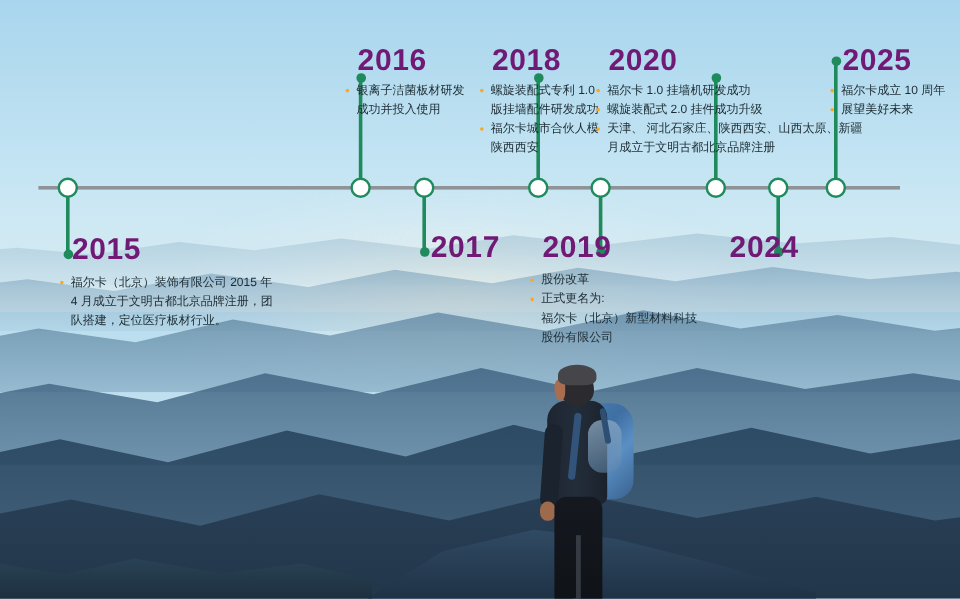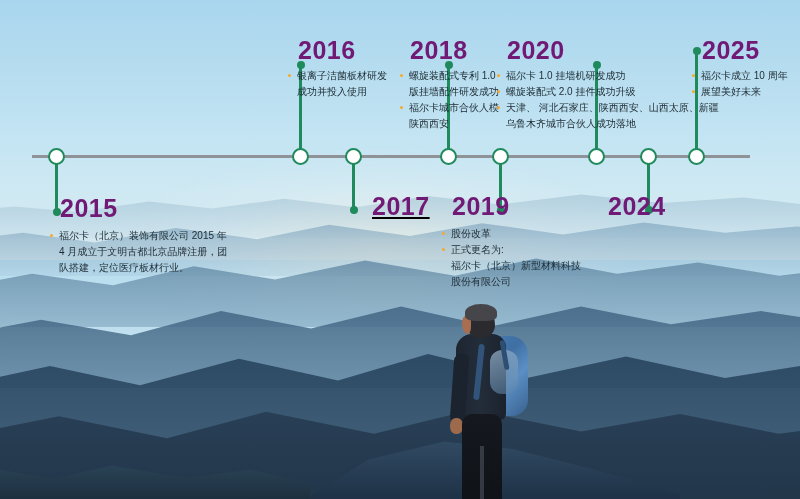--- a/index.html
+++ b/index.html
@@ -290,21 +290,21 @@
       <div class="entry above" style="left: 288px; top: 38px;">
         <div class="year" style="margin-left: 10px;">2016</div>
         <ul class="bullets">
           <li>银离子洁菌板材研发</li>
           <li class="cont">成功并投入使用</li>
         </ul>
       </div>
       <div class="stem" style="left: 352.2px; top: 159px; height: 50px;"></div>
       <div class="stem-dot" style="left: 349.5px; top: 206px;"></div>
       <div class="node" style="left: 345px;"></div>
-      <div class="entry below" style="left: 364px; top: 194px; text-decoration: underline;">
+      <div class="entry below" style="left: 351px; top: 194px;">
         <div class="year" style="margin-left: 8px;">2017</div>
       </div>
       <div class="stem" style="left: 447.2px; top: 66px; height: 90px;"></div>
       <div class="stem-dot" style="left: 444.5px; top: 61px;"></div>
       <div class="node" style="left: 440px;"></div>
       <div class="entry above" style="left: 400px; top: 38px;">
         <div class="year" style="margin-left: 10px;">2018</div>
         <ul class="bullets">
           <li>螺旋装配式专利 1.0</li>
           <li class="cont">版挂墙配件研发成功</li>
@@ -326,21 +326,21 @@
       </div>
       <div class="stem" style="left: 595.2px; top: 66px; height: 90px;"></div>
       <div class="stem-dot" style="left: 592.5px; top: 61px;"></div>
       <div class="node" style="left: 588px;"></div>
       <div class="entry above" style="left: 497px; top: 38px;">
         <div class="year" style="margin-left: 10px;">2020</div>
         <ul class="bullets">
           <li>福尔卡 1.0 挂墙机研发成功</li>
           <li>螺旋装配式 2.0 挂件成功升级</li>
           <li>天津、 河北石家庄、陕西西安、山西太原、新疆</li>
-          <li class="cont">乌鲁木齐城市合伙人成功落地</li>
+          <li class="cont">月成立于文明古都北京品牌注册</li>
         </ul>
       </div>
       <div class="stem" style="left: 647.2px; top: 159px; height: 50px;"></div>
       <div class="stem-dot" style="left: 644.5px; top: 206px;"></div>
       <div class="node" style="left: 640px;"></div>
       <div class="entry below" style="left: 598px; top: 194px;">
         <div class="year" style="margin-left: 10px;">2024</div>
       </div>
       <div class="stem" style="left: 695.2px; top: 52px; height: 104px;"></div>
       <div class="stem-dot" style="left: 692.5px; top: 47px;"></div>

